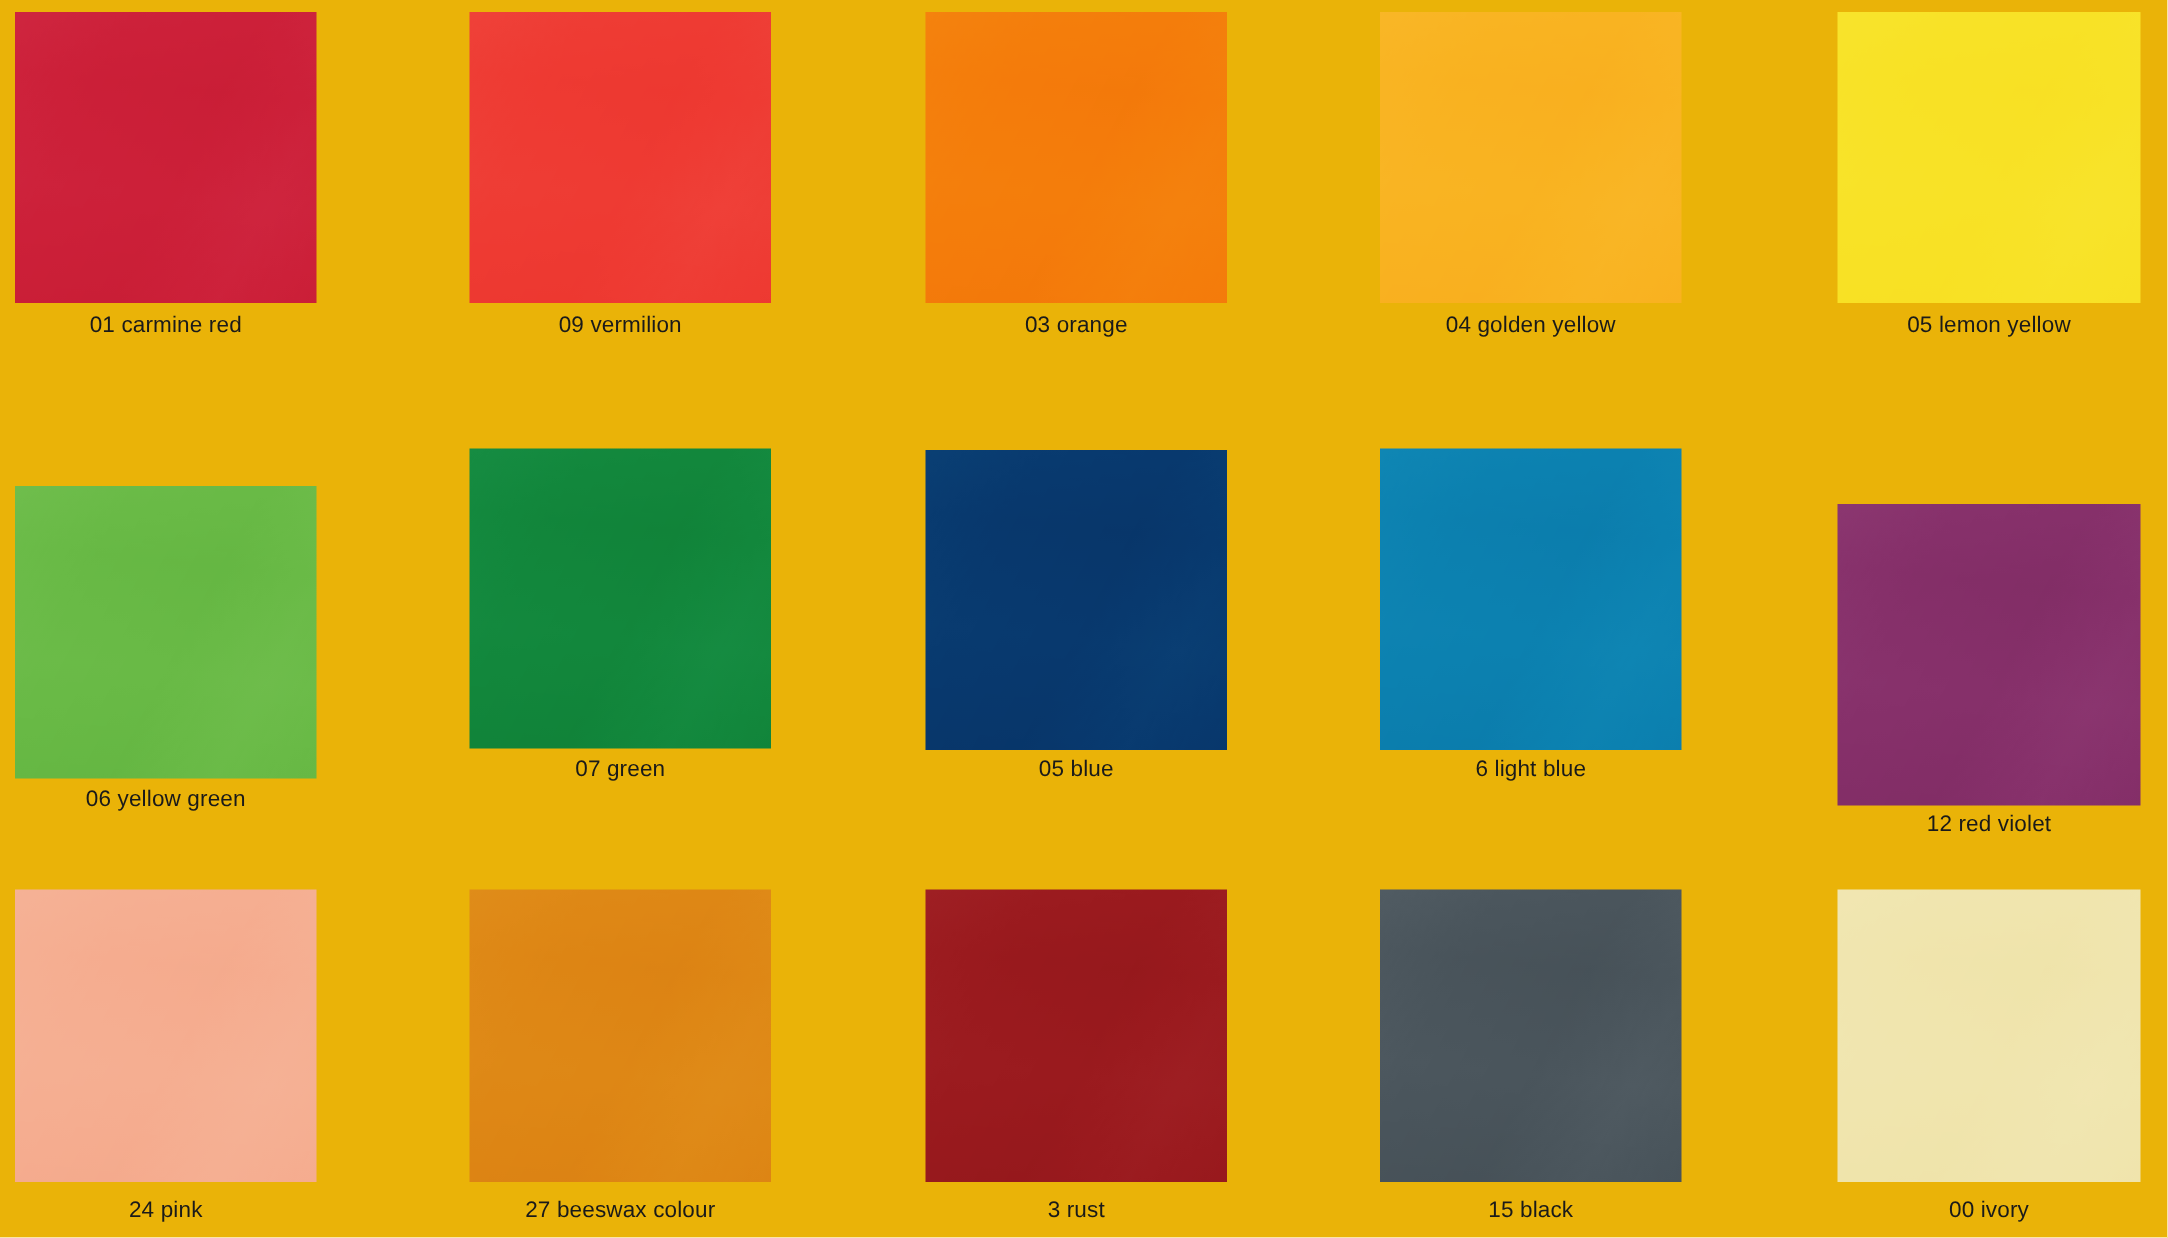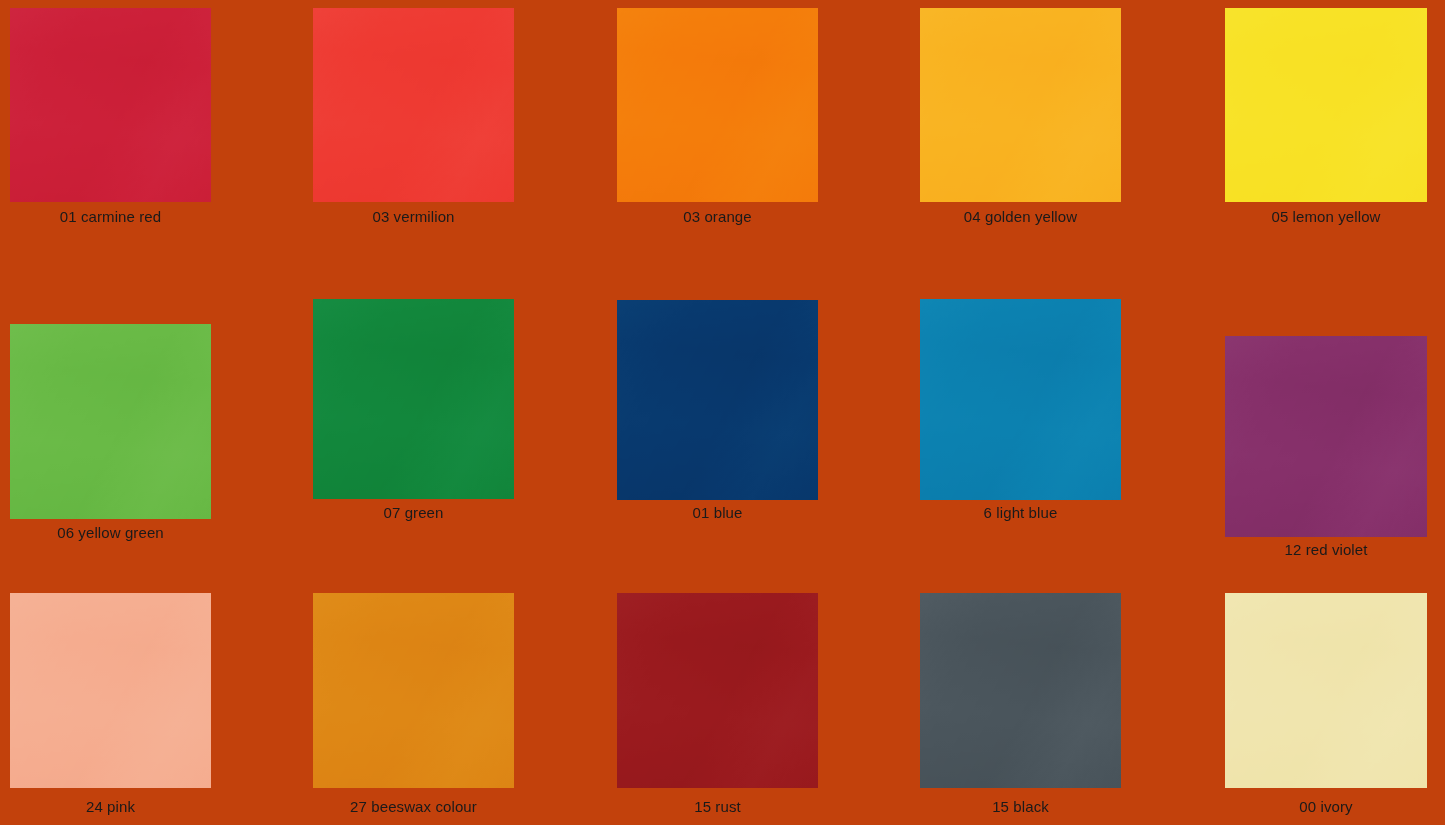--- a/index.html
+++ b/index.html
@@ -56,28 +56,28 @@
     font-size: 15px;
     line-height: 18px;
     letter-spacing: 0.1px;
     white-space: nowrap;
     font-family: "Liberation Sans", sans-serif;
   }
 </style>
 </head>
 <body>
 
-<div id="swatch-sheet" style="width: 1445px; height: 825px; background: #c2410c;">
+<div id="swatch-sheet" style="width: 1445px; height: 825px; background: #eab308;">
     <div class="swatch-cell" style="left: 0px; top: 0px; width: 1445px; height: 825px; pointer-events: none;">
       <div class="swatch-chip" title="01 carmine red" style="left: 10px; top: 8px; width: 201px; height: 194px; background: rgb(204, 32, 57); pointer-events: auto;"></div>
       <div class="swatch-label" style="left: 10px; top: 208px; width: 201px; color: rgb(26, 26, 26);">01 carmine red</div>
     </div>
     <div class="swatch-cell" style="left: 0px; top: 0px; width: 1445px; height: 825px; pointer-events: none;">
       <div class="swatch-chip" title="02 vermilion" style="left: 313px; top: 8px; width: 201px; height: 194px; background: rgb(238, 59, 51); pointer-events: auto;"></div>
-      <div class="swatch-label" style="left: 313px; top: 208px; width: 201px; color: rgb(26, 26, 26);">03 vermilion</div>
+      <div class="swatch-label" style="left: 313px; top: 208px; width: 201px; color: rgb(26, 26, 26);">09 vermilion</div>
     </div>
     <div class="swatch-cell" style="left: 0px; top: 0px; width: 1445px; height: 825px; pointer-events: none;">
       <div class="swatch-chip" title="03 orange" style="left: 617px; top: 8px; width: 201px; height: 194px; background: rgb(244, 125, 11); pointer-events: auto;"></div>
       <div class="swatch-label" style="left: 617px; top: 208px; width: 201px; color: rgb(26, 26, 26);">03 orange</div>
     </div>
     <div class="swatch-cell" style="left: 0px; top: 0px; width: 1445px; height: 825px; pointer-events: none;">
       <div class="swatch-chip" title="04 golden yellow" style="left: 920px; top: 8px; width: 201px; height: 194px; background: rgb(249, 179, 33); pointer-events: auto;"></div>
       <div class="swatch-label" style="left: 920px; top: 208px; width: 201px; color: rgb(26, 26, 26);">04 golden yellow</div>
     </div>
     <div class="swatch-cell" style="left: 0px; top: 0px; width: 1266px; height: 825px; pointer-events: none;">
@@ -87,41 +87,41 @@
     <div class="swatch-cell" style="left: 0px; top: 0px; width: 1445px; height: 825px; pointer-events: none; margin-top: 24px;">
       <div class="swatch-chip" title="06 yellow green" style="left: 10px; top: 300px; width: 201px; height: 195px; background: rgb(105, 186, 70); pointer-events: auto;"></div>
       <div class="swatch-label" style="left: 10px; top: 500px; width: 201px; color: rgb(26, 26, 26);">06 yellow green</div>
     </div>
     <div class="swatch-cell" style="left: 0px; top: 0px; width: 1445px; height: 825px; pointer-events: none;">
       <div class="swatch-chip" title="07 green" style="left: 313px; top: 299px; width: 201px; height: 200px; background: rgb(18, 135, 60); pointer-events: auto;"></div>
       <div class="swatch-label" style="left: 313px; top: 504px; width: 201px; color: rgb(26, 26, 26);">07 green</div>
     </div>
     <div class="swatch-cell" style="left: 0px; top: 0px; width: 1445px; height: 825px; pointer-events: none;">
       <div class="swatch-chip" title="09 blue" style="left: 617px; top: 300px; width: 201px; height: 200px; background: rgb(8, 57, 110); pointer-events: auto;"></div>
-      <div class="swatch-label" style="left: 617px; top: 504px; width: 201px; color: rgb(26, 26, 26);">01 blue</div>
+      <div class="swatch-label" style="left: 617px; top: 504px; width: 201px; color: rgb(26, 26, 26);">05 blue</div>
     </div>
     <div class="swatch-cell" style="left: 0px; top: 0px; width: 1445px; height: 825px; pointer-events: none;">
       <div class="swatch-chip" title="10 light blue" style="left: 920px; top: 299px; width: 201px; height: 201px; background: rgb(12, 129, 176); pointer-events: auto;"></div>
       <div class="swatch-label" style="left: 920px; top: 504px; width: 201px; color: rgb(26, 26, 26);">6 light blue</div>
     </div>
     <div class="swatch-cell" style="left: 0px; top: 0px; width: 1445px; height: 825px; pointer-events: none; margin-top: 37px;">
       <div class="swatch-chip" title="12 red violet" style="left: 1225px; top: 299px; width: 202px; height: 201px; background: rgb(134, 48, 106); pointer-events: auto;"></div>
       <div class="swatch-label" style="left: 1225px; top: 504px; width: 202px; color: rgb(26, 26, 26);">12 red violet</div>
     </div>
     <div class="swatch-cell" style="left: 0px; top: 0px; width: 1445px; height: 825px; pointer-events: none;">
       <div class="swatch-chip" title="24 pink" style="left: 10px; top: 593px; width: 201px; height: 195px; background: rgb(245, 174, 145); pointer-events: auto;"></div>
       <div class="swatch-label" style="left: 10px; top: 798px; width: 201px; color: rgb(26, 26, 26);">24 pink</div>
     </div>
     <div class="swatch-cell" style="left: 0px; top: 0px; width: 1445px; height: 825px; pointer-events: none;">
       <div class="swatch-chip" title="27 beeswax colour" style="left: 313px; top: 593px; width: 201px; height: 195px; background: rgb(222, 135, 21); pointer-events: auto;"></div>
       <div class="swatch-label" style="left: 313px; top: 798px; width: 201px; color: rgb(26, 26, 26);">27 beeswax colour</div>
     </div>
     <div class="swatch-cell" style="left: 0px; top: 0px; width: 1445px; height: 825px; pointer-events: none;">
       <div class="swatch-chip" title="13 rust" style="left: 617px; top: 593px; width: 201px; height: 195px; background: rgb(154, 26, 30); pointer-events: auto;"></div>
-      <div class="swatch-label" style="left: 617px; top: 798px; width: 201px; color: rgb(26, 26, 26);">15 rust</div>
+      <div class="swatch-label" style="left: 617px; top: 798px; width: 201px; color: rgb(26, 26, 26);">3 rust</div>
     </div>
     <div class="swatch-cell" style="left: 0px; top: 0px; width: 1445px; height: 825px; pointer-events: none;">
       <div class="swatch-chip" title="15 black" style="left: 920px; top: 593px; width: 201px; height: 195px; background: rgb(74, 85, 92); pointer-events: auto;"></div>
       <div class="swatch-label" style="left: 920px; top: 798px; width: 201px; color: rgb(26, 26, 26);">15 black</div>
     </div>
     <div class="swatch-cell" style="left: 0px; top: 0px; width: 1445px; height: 825px; pointer-events: none;">
       <div class="swatch-chip" title="00 ivory" style="left: 1225px; top: 593px; width: 202px; height: 195px; background: rgb(240, 229, 174); pointer-events: auto;"></div>
       <div class="swatch-label" style="left: 1225px; top: 798px; width: 202px; color: rgb(26, 26, 26);">00 ivory</div>
     </div>
   </div>

